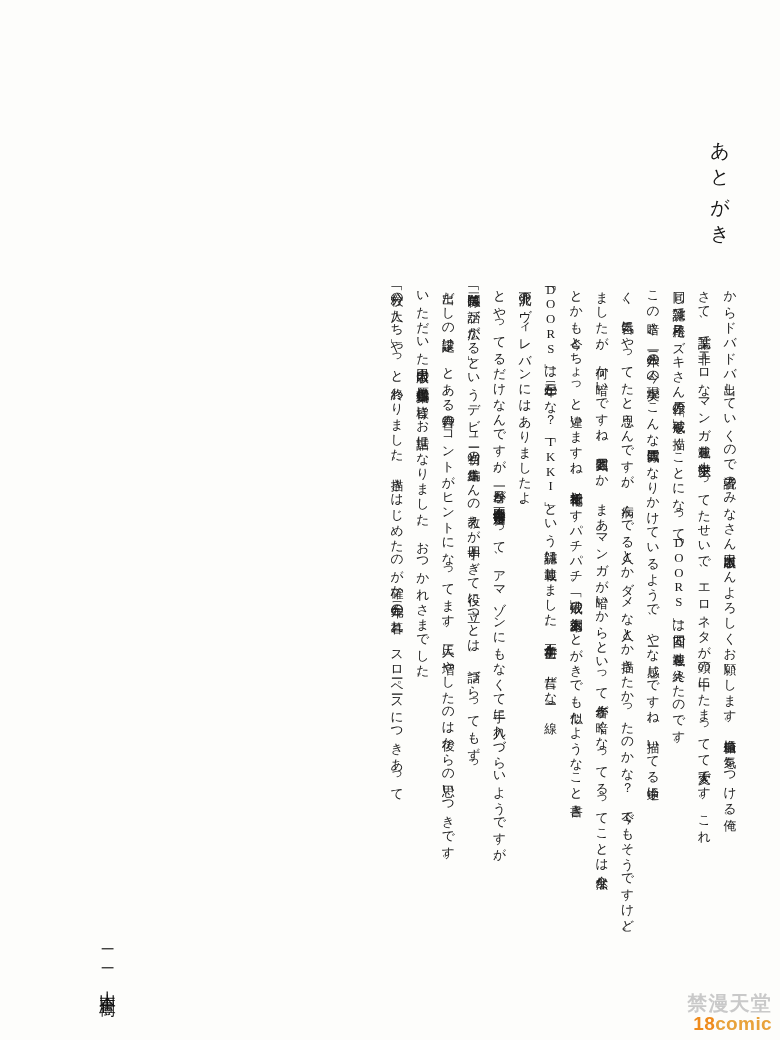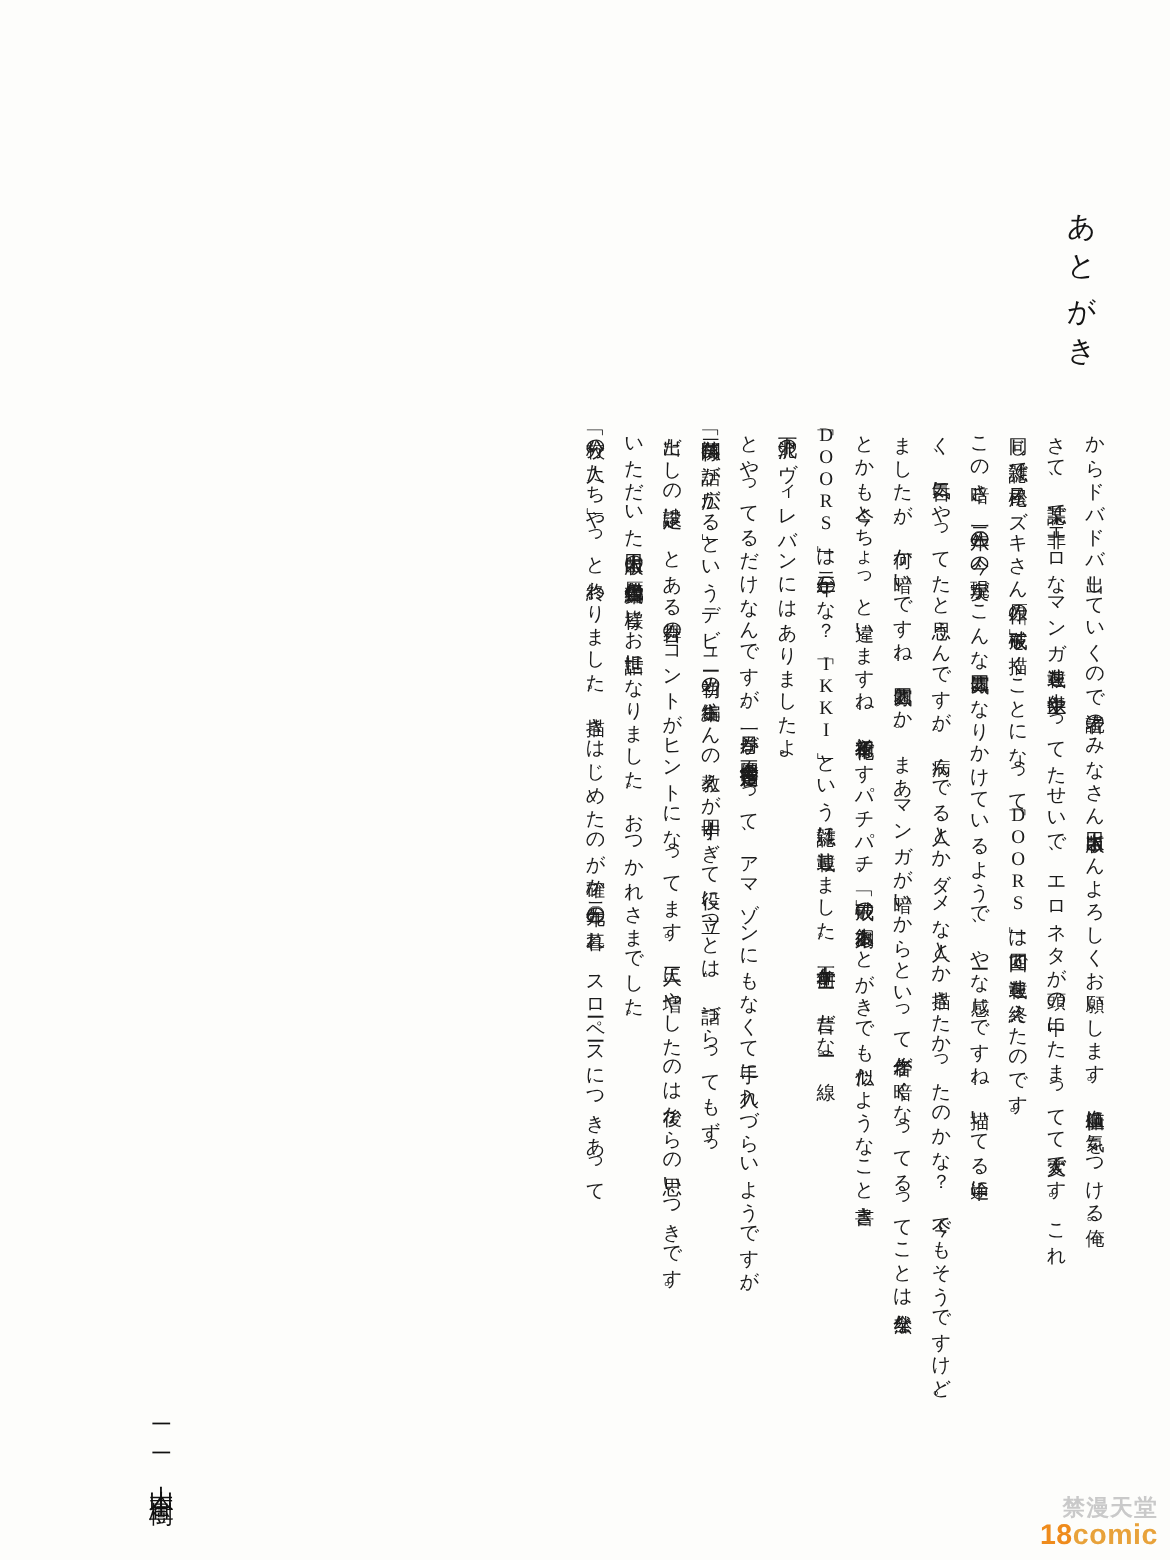--- a/index.html
+++ b/index.html
@@ -75,21 +75,21 @@
   
   #watermark {
     position: absolute;
     right: 8px;
     bottom: 6px;
     text-align: right;
     line-height: 1.05;
     user-select: none;
   }
   #watermark .wm-top {
-    font-size: 15px;
+    font-size: 20px;
     font-weight: bold;
     color: #c9c9c9;
     letter-spacing: 0.06em;
     font-family: "Liberation Sans", sans-serif;
   }
   #watermark .wm-bottom {
     font-size: 19px;
     font-weight: bold;
     color: #e8a23a;
     letter-spacing: 0.02em;

